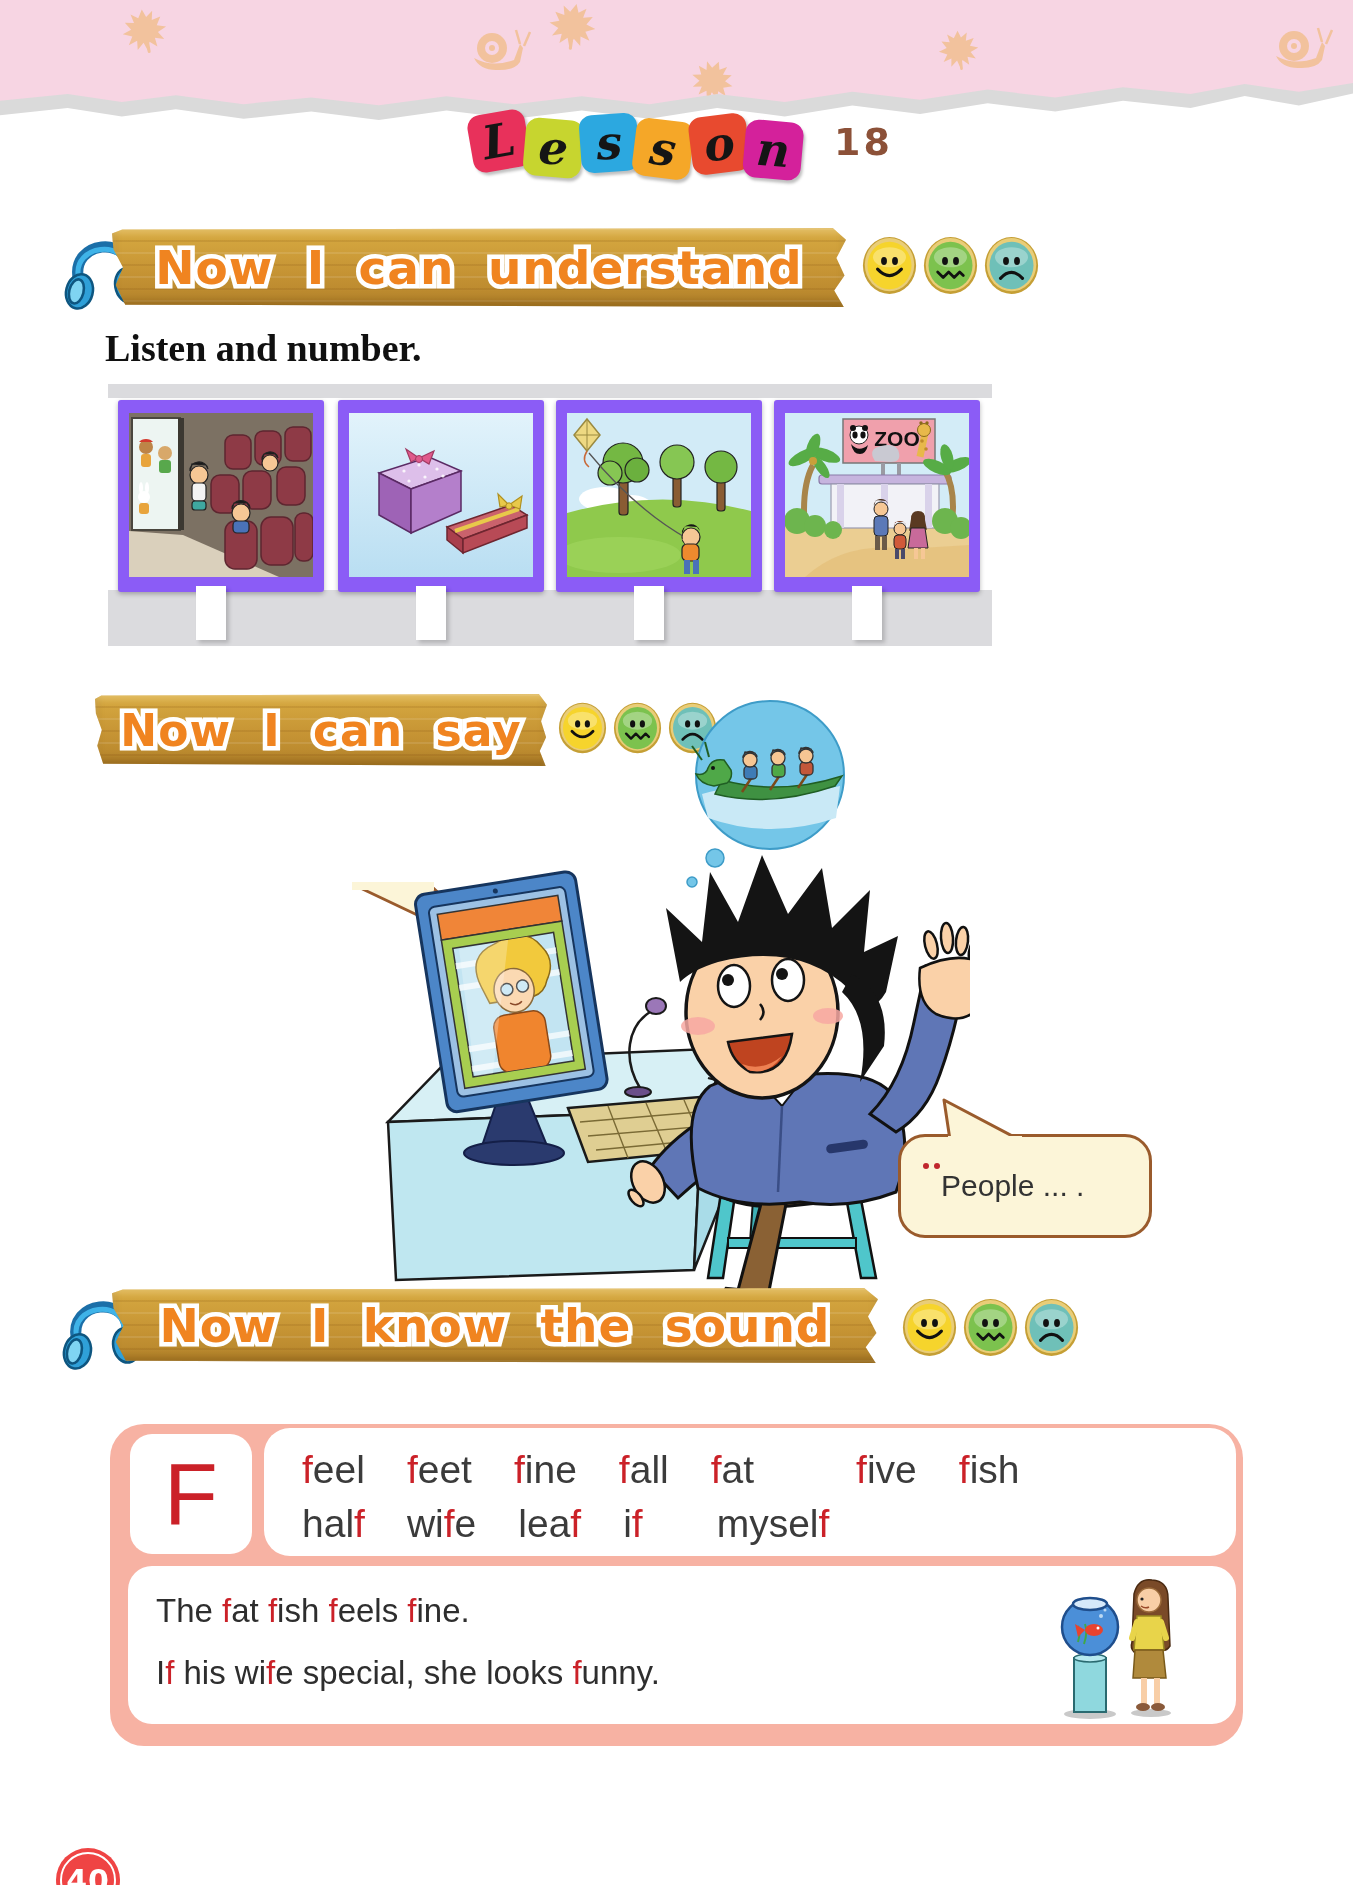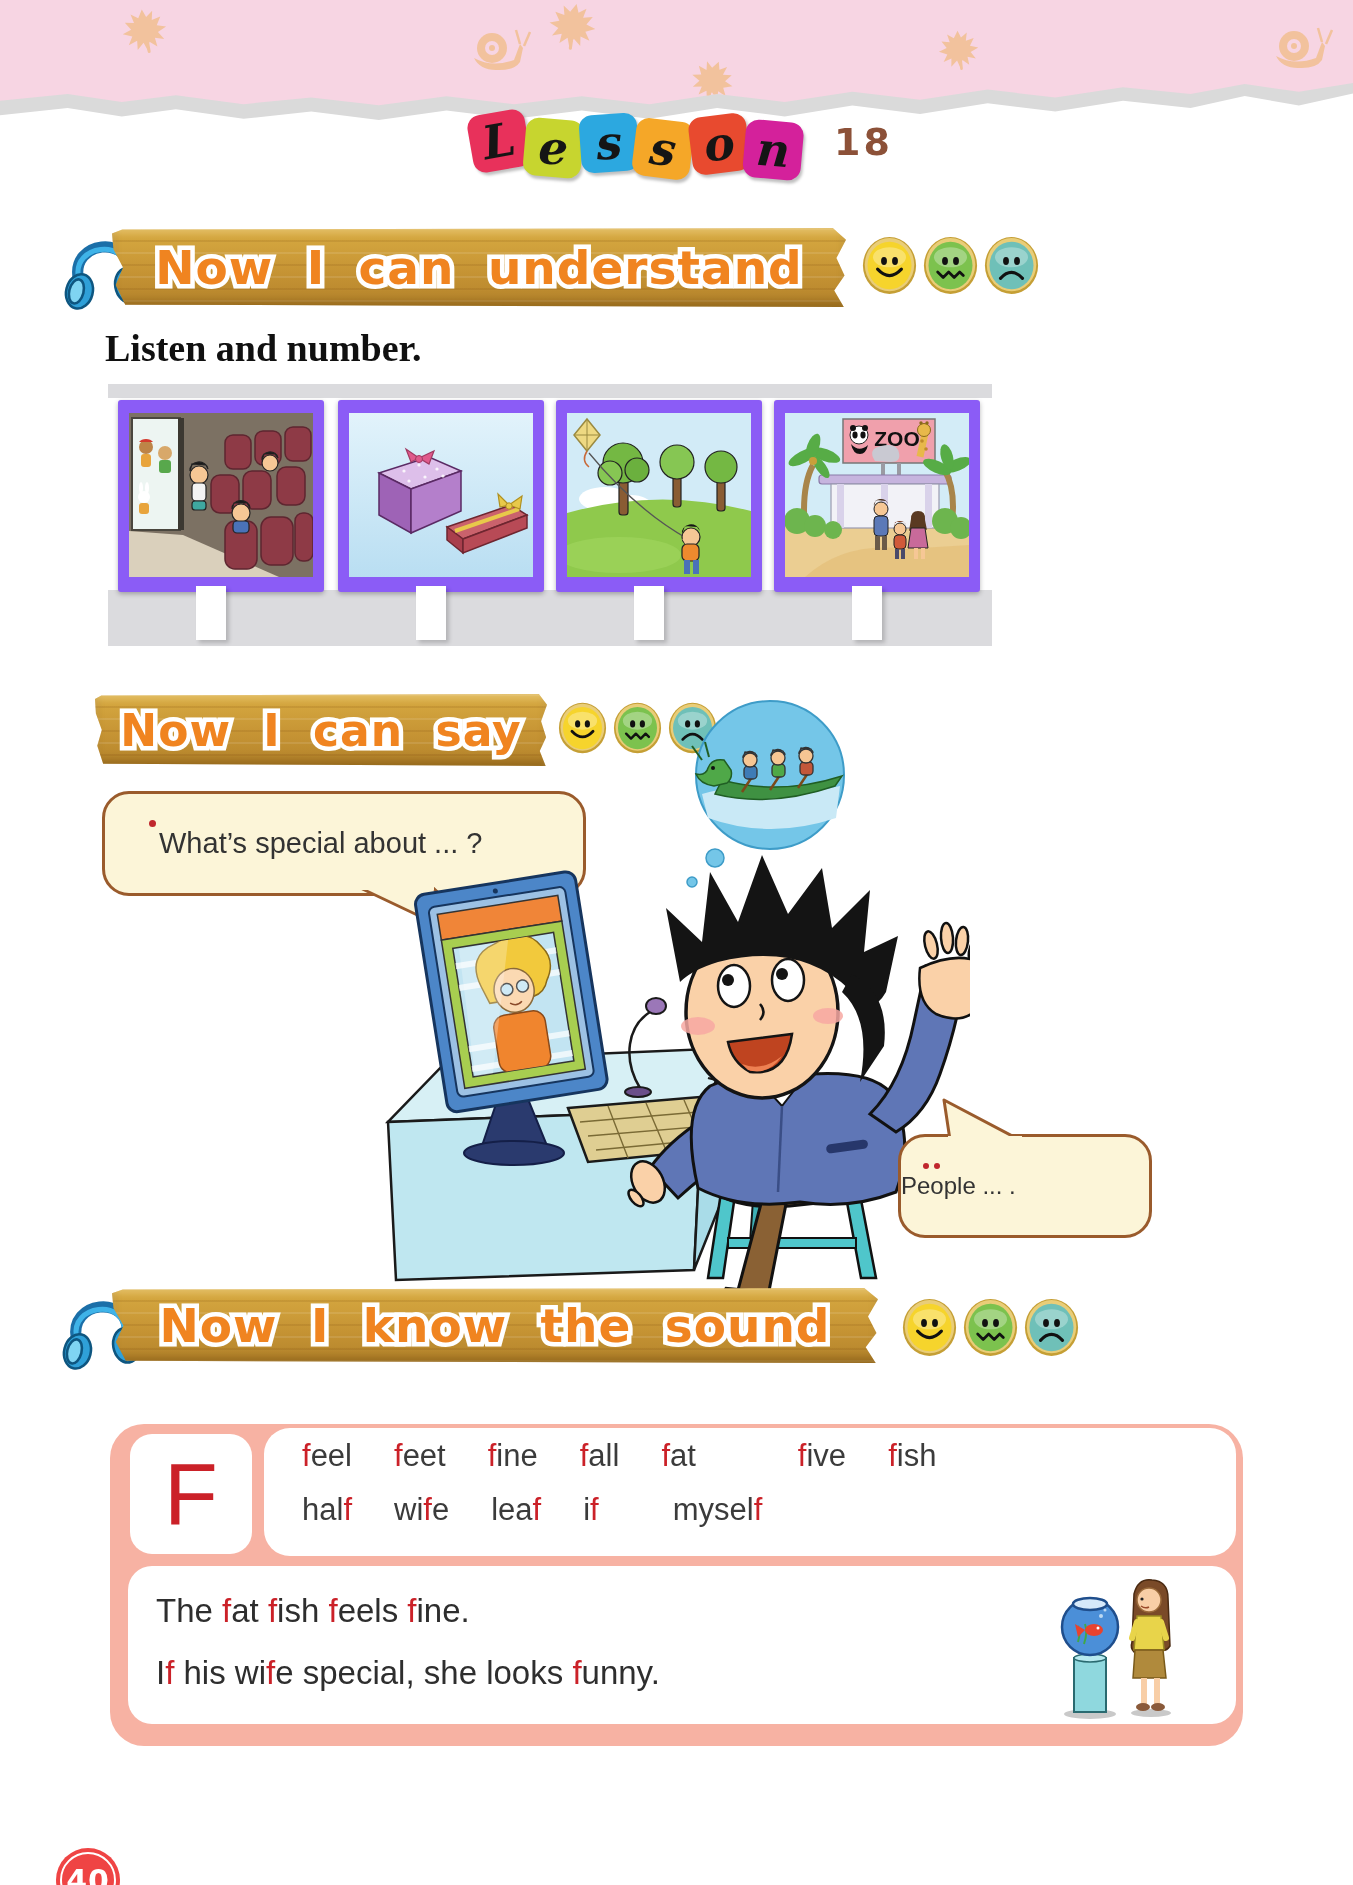--- a/index.html
+++ b/index.html
@@ -50,21 +50,21 @@
       display:flex;align-items:center;color:#333;}
   .bubble .txt{font-size:29px;}
   .tone-dot{position:absolute;width:7px;height:7px;border-radius:50%;background:#C0272D;}
   .tail{position:absolute;}
   
   .phonics{position:absolute;left:110px;top:1424px;width:1133px;height:322px;background:#F7B2A3;border-radius:34px;}
   .f-tile{position:absolute;left:20px;top:10px;width:122px;height:120px;background:#fff;border-radius:22px;
       display:flex;align-items:center;justify-content:center;font-size:88px;color:#CB2128;}
   .words-panel{position:absolute;left:154px;top:4px;width:972px;height:128px;background:#fff;border-radius:26px;
       padding:10px 0 0 38px;box-sizing:border-box;}
-  .word-row{display:flex;align-items:flex-start;height:54px;font-size:31px;color:#3B3B3B;}
+  .word-row{display:flex;align-items:flex-end;height:54px;font-size:39px;color:#3B3B3B;}
   .word{margin-right:42px;white-space:nowrap;}
   .red{color:#CB2128;}
   .sent-panel{position:absolute;left:18px;top:142px;width:1108px;height:158px;background:#fff;border-radius:24px;
       padding:26px 0 0 28px;box-sizing:border-box;}
   .sentence{font-size:33px;color:#2E2E2E;height:62px;}
   .fish-art{position:absolute;right:48px;top:6px;width:150px;height:148px;}
   
   .page-badge{position:absolute;left:56px;top:1848px;width:64px;height:64px;border-radius:50%;background:#ef4444;
       display:flex;align-items:center;justify-content:center;}
   .page-badge::after{content:"";position:absolute;left:4px;top:4px;right:4px;bottom:4px;border:2px solid #fff;border-radius:50%;}
@@ -380,24 +380,20 @@
         <ellipse cx="30" cy="32" rx="29" ry="31" fill="#C59F35"></ellipse>
         <ellipse cx="30" cy="31" rx="27" ry="29" fill="#E9CD78"></ellipse>
         <ellipse cx="30" cy="32" rx="24" ry="26" fill="#6FC0B8"></ellipse>
         <ellipse cx="30" cy="23" rx="18" ry="11" fill="#ffffff" opacity="0.3"></ellipse>
         <ellipse cx="24" cy="27" rx="3.2" ry="4.4" fill="#111"></ellipse>
         <ellipse cx="36" cy="27" rx="3.2" ry="4.4" fill="#111"></ellipse>
         <path d="M18,46 Q30,33 42,46" fill="none" stroke="#111" stroke-width="3.4" stroke-linecap="round"></path>
       </svg>
     </div>
 
-  <div class="bubble" style="left:102px;top:791px;width:478px;height:99px">
-    <div class="tone-dot" style="left:44px;top:26px"></div>
-    <span class="txt" style="padding-left:54px">What’s special about ... ?</span>
-  </div>
   <svg class="tail" style="left:330px;top:882px" width="200" height="82">
     <path d="M24,3 L178,76 L100,3 Z" fill="#FCF5D8" stroke="#9A5B2C" stroke-width="3" stroke-linejoin="round"></path>
     <rect x="22" y="0" width="82" height="8" fill="#FCF5D8"></rect>
   </svg>
 
   <svg class="scene" viewBox="0 0 640 645">
 
     <g>
       <circle cx="440" cy="85" r="74" fill="#74C6E8" stroke="#3E9CC8" stroke-width="2"></circle>
       <path d="M372,104 Q402,94 432,102 T492,100 L510,96 L506,128 Q440,150 378,128 Z" fill="#C9E9F6"></path>
@@ -513,21 +509,21 @@
       <path d="M398,352 Q430,348 462,344 Q456,386 420,382 Q402,372 398,352 Z" fill="#BF4420" stroke="#141414" stroke-width="2.5"></path>
       <path d="M412,374 Q432,382 452,366 Q438,386 418,380 Z" fill="#EE8052"></path>
       <ellipse cx="368" cy="336" rx="17" ry="9" fill="#F7A8A2" opacity=".85"></ellipse>
       <ellipse cx="498" cy="326" rx="15" ry="8" fill="#F7A8A2" opacity=".85"></ellipse>
     </g>
   </svg>
 
   <div class="bubble" style="left:898px;top:1134px;width:248px;height:98px">
     <div class="tone-dot" style="left:22px;top:26px;width:6px;height:6px"></div>
     <div class="tone-dot" style="left:33px;top:26px;width:6px;height:6px"></div>
-    <span class="txt" style="font-size:24px">People ... .</span>
+    <span class="txt" style="padding-left:40px;font-size:30px">People ... .</span>
   </div>
   <svg class="tail" style="left:916px;top:1096px" width="120" height="48">
     <path d="M34,44 L28,4 L104,44 Z" fill="#FCF5D8" stroke="#9A5B2C" stroke-width="3" stroke-linejoin="round"></path>
     <rect x="32" y="40" width="74" height="8" fill="#FCF5D8"></rect>
   </svg>
 
   <svg class="hp" style="left:60px;top:1284px" viewBox="0 0 84 94">
     <path d="M16,54 C8,16 68,10 66,48" fill="none" stroke="#1B6FA8" stroke-width="11" stroke-linecap="round"></path>
     <path d="M16,52 C10,20 64,14 63,46" fill="none" stroke="#3FB3E8" stroke-width="5" stroke-linecap="round"></path>
     <g stroke="#0E5680" stroke-width="2.5">

